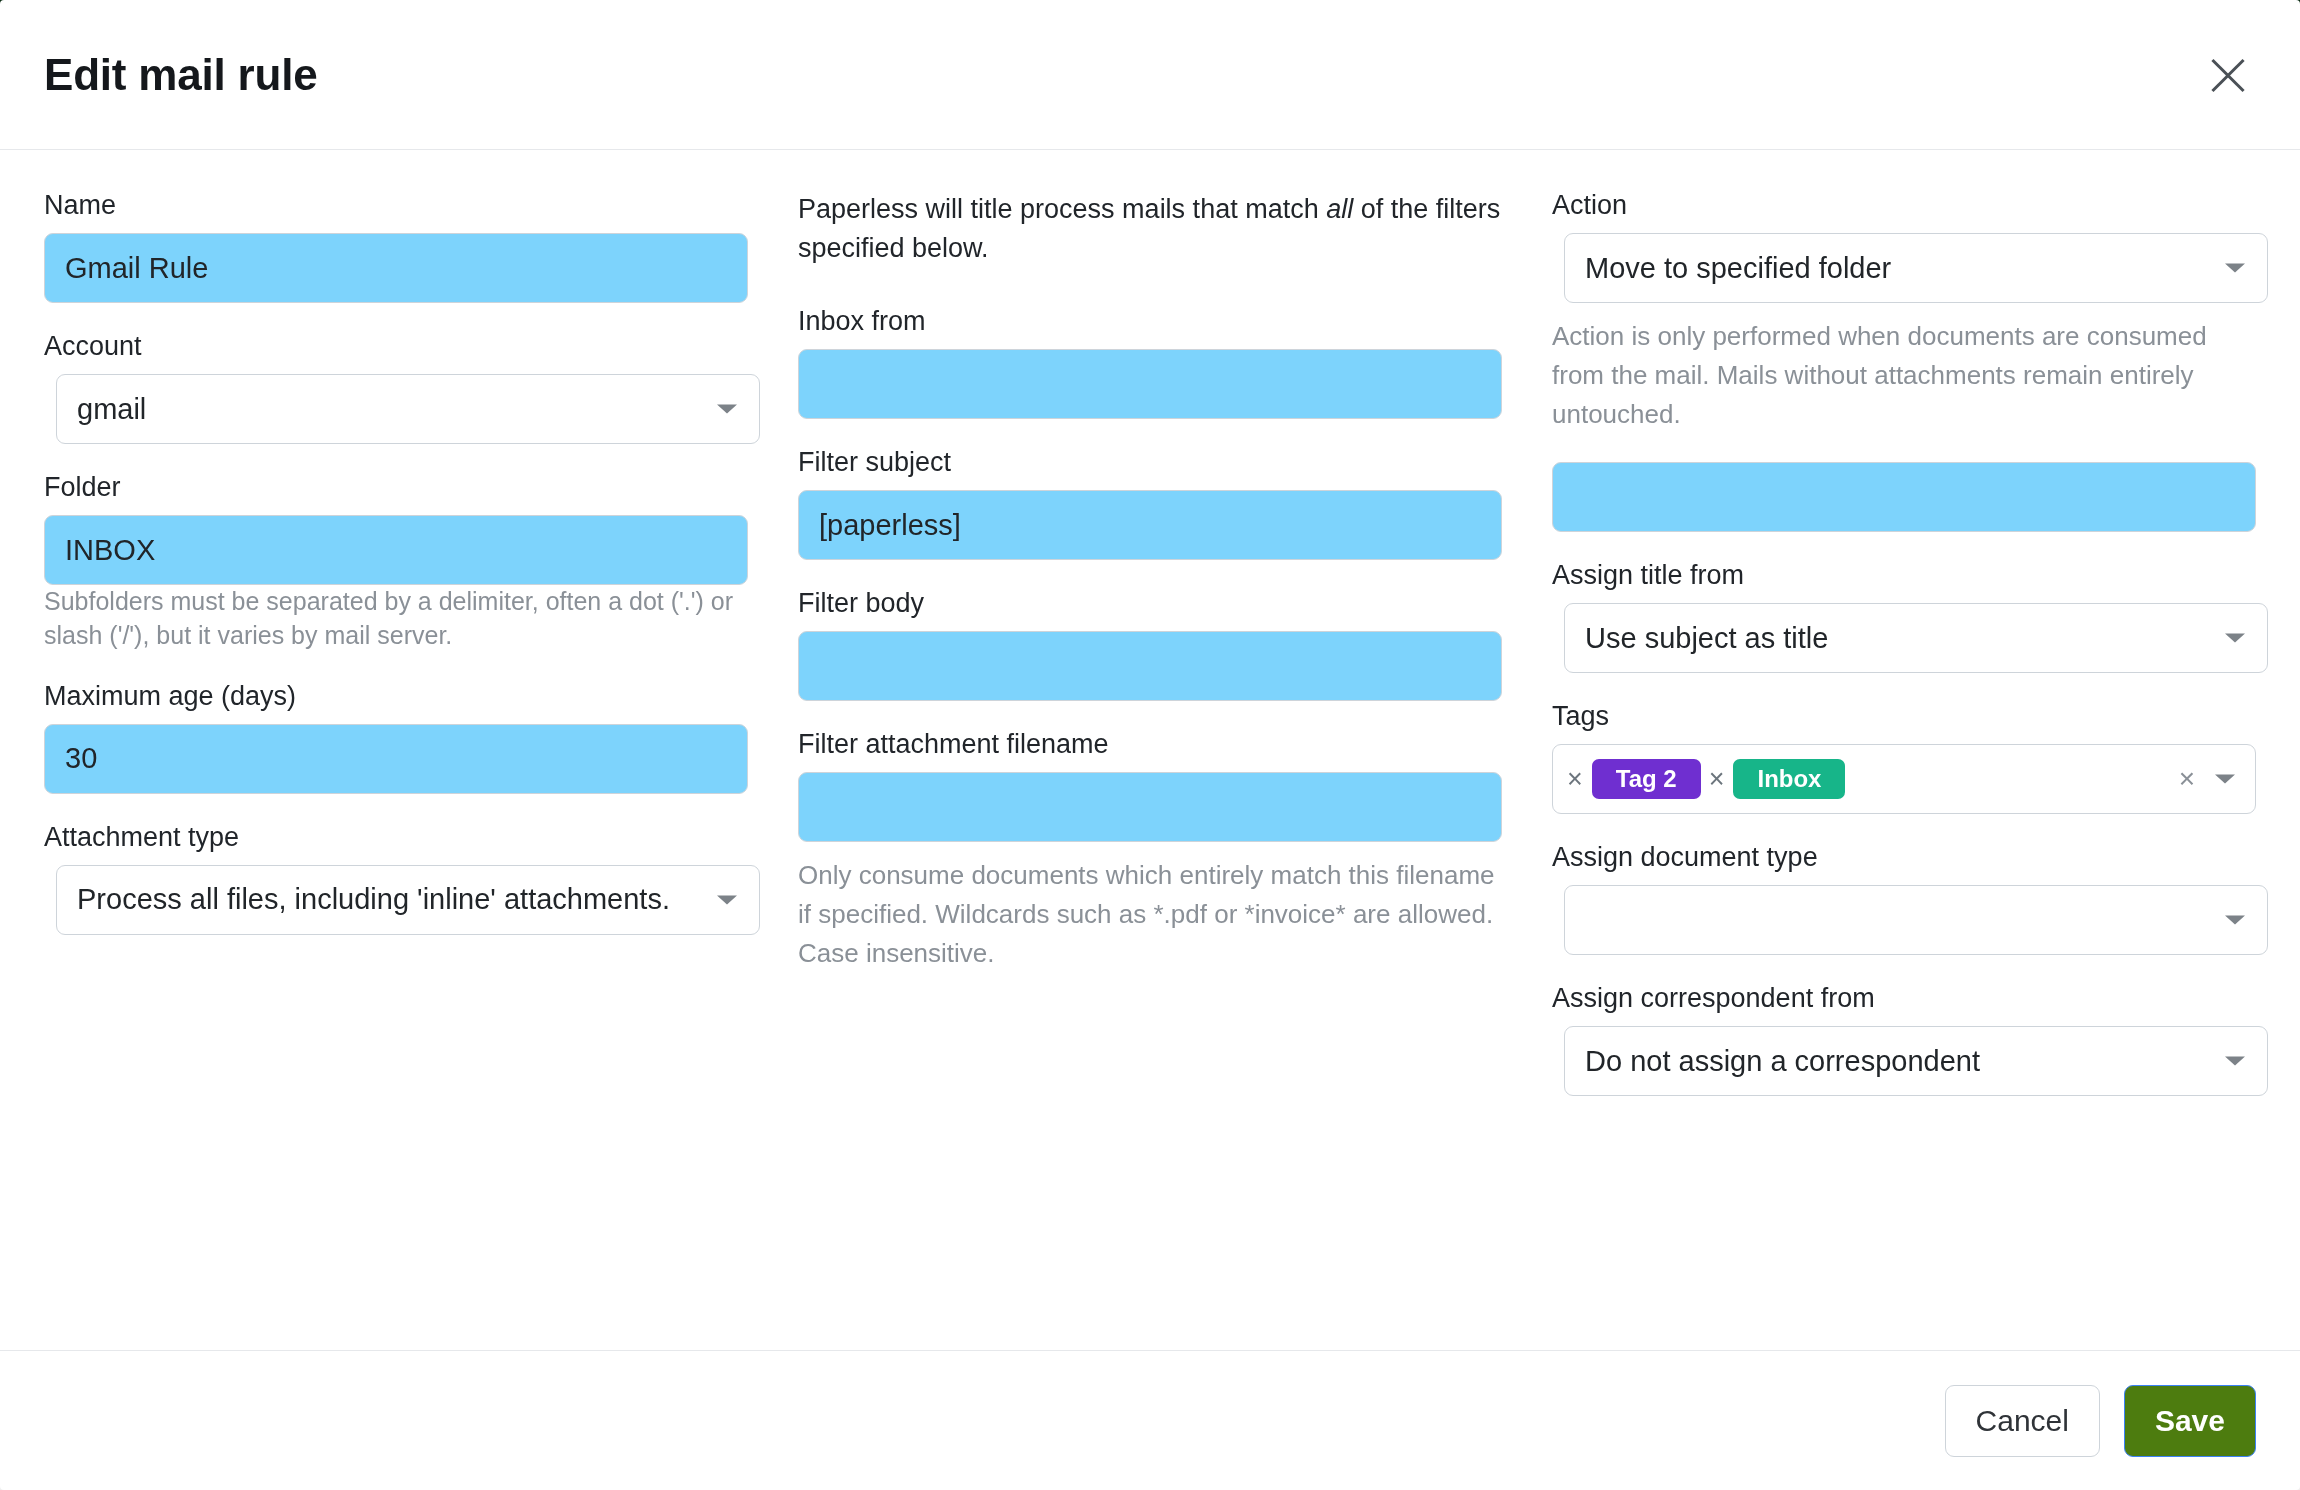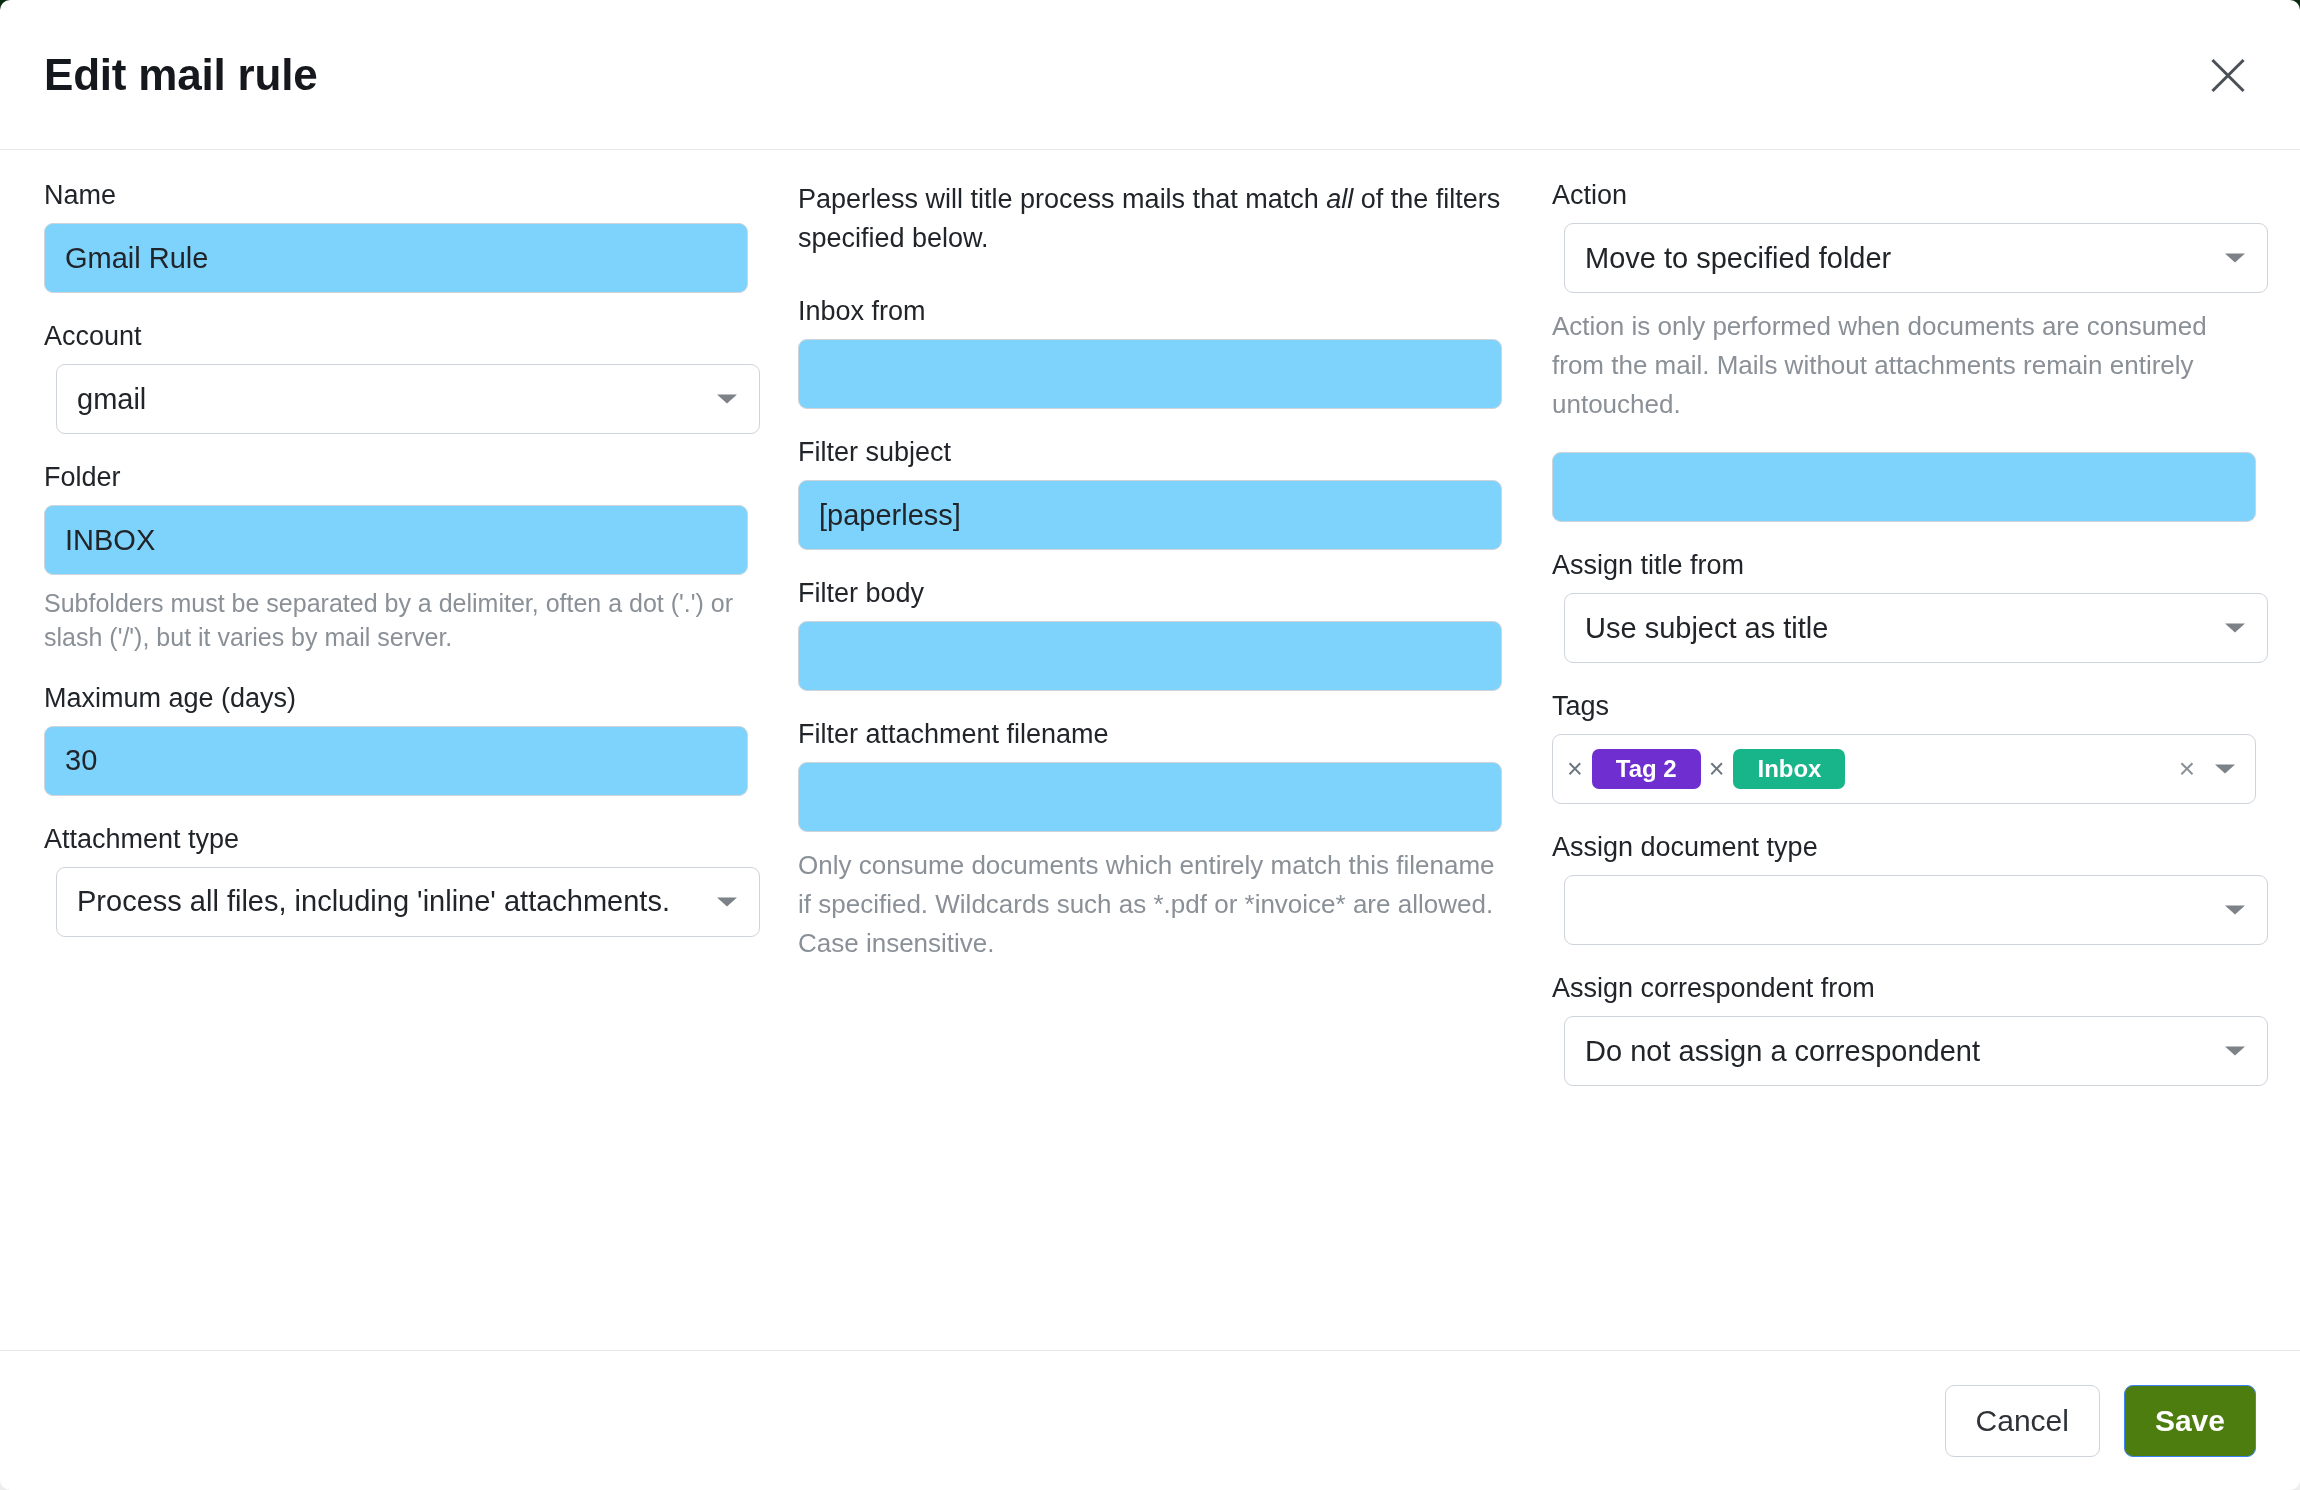--- a/index.html
+++ b/index.html
@@ -36,24 +36,25 @@
     left: 30px; top: 230px;
     width: 6px; height: 900px;
     background: #e9ebee;
   }
   
   .modal {
     position: absolute;
     left: 0px; top: 0px;
     width: 2300px; height: 1490px;
     background: #ffffff;
-    border-radius: 10px;
+    border-radius: 4px;
     box-shadow: 0 4px 40px rgba(0,0,0,.22);
     display: flex;
     flex-direction: column;
+    gap: 10px;
   }
   .modal-header {
     height: 150px;
     border-bottom: 1px solid #e6e8eb;
     display: flex;
     align-items: center;
     padding: 0 44px;
     flex: none;
   }
   .modal-title {
@@ -131,21 +132,21 @@
     width: 0; height: 0;
     border-left: 10px solid transparent;
     border-right: 10px solid transparent;
     border-top: 9px solid #7c8288;
     transform: translateY(-50%);
   }
   .hint {
     font-size: 25px;
     line-height: 1.35;
     color: #8a9097;
-    margin-top: 12px;
+    margin-top: 0;
   }
   .hint-dark {
     font-size: 26px;
     line-height: 1.5;
     color: #8a9097;
     margin-top: 14px;
   }
   .intro {
     font-size: 27px;
     line-height: 1.45;

